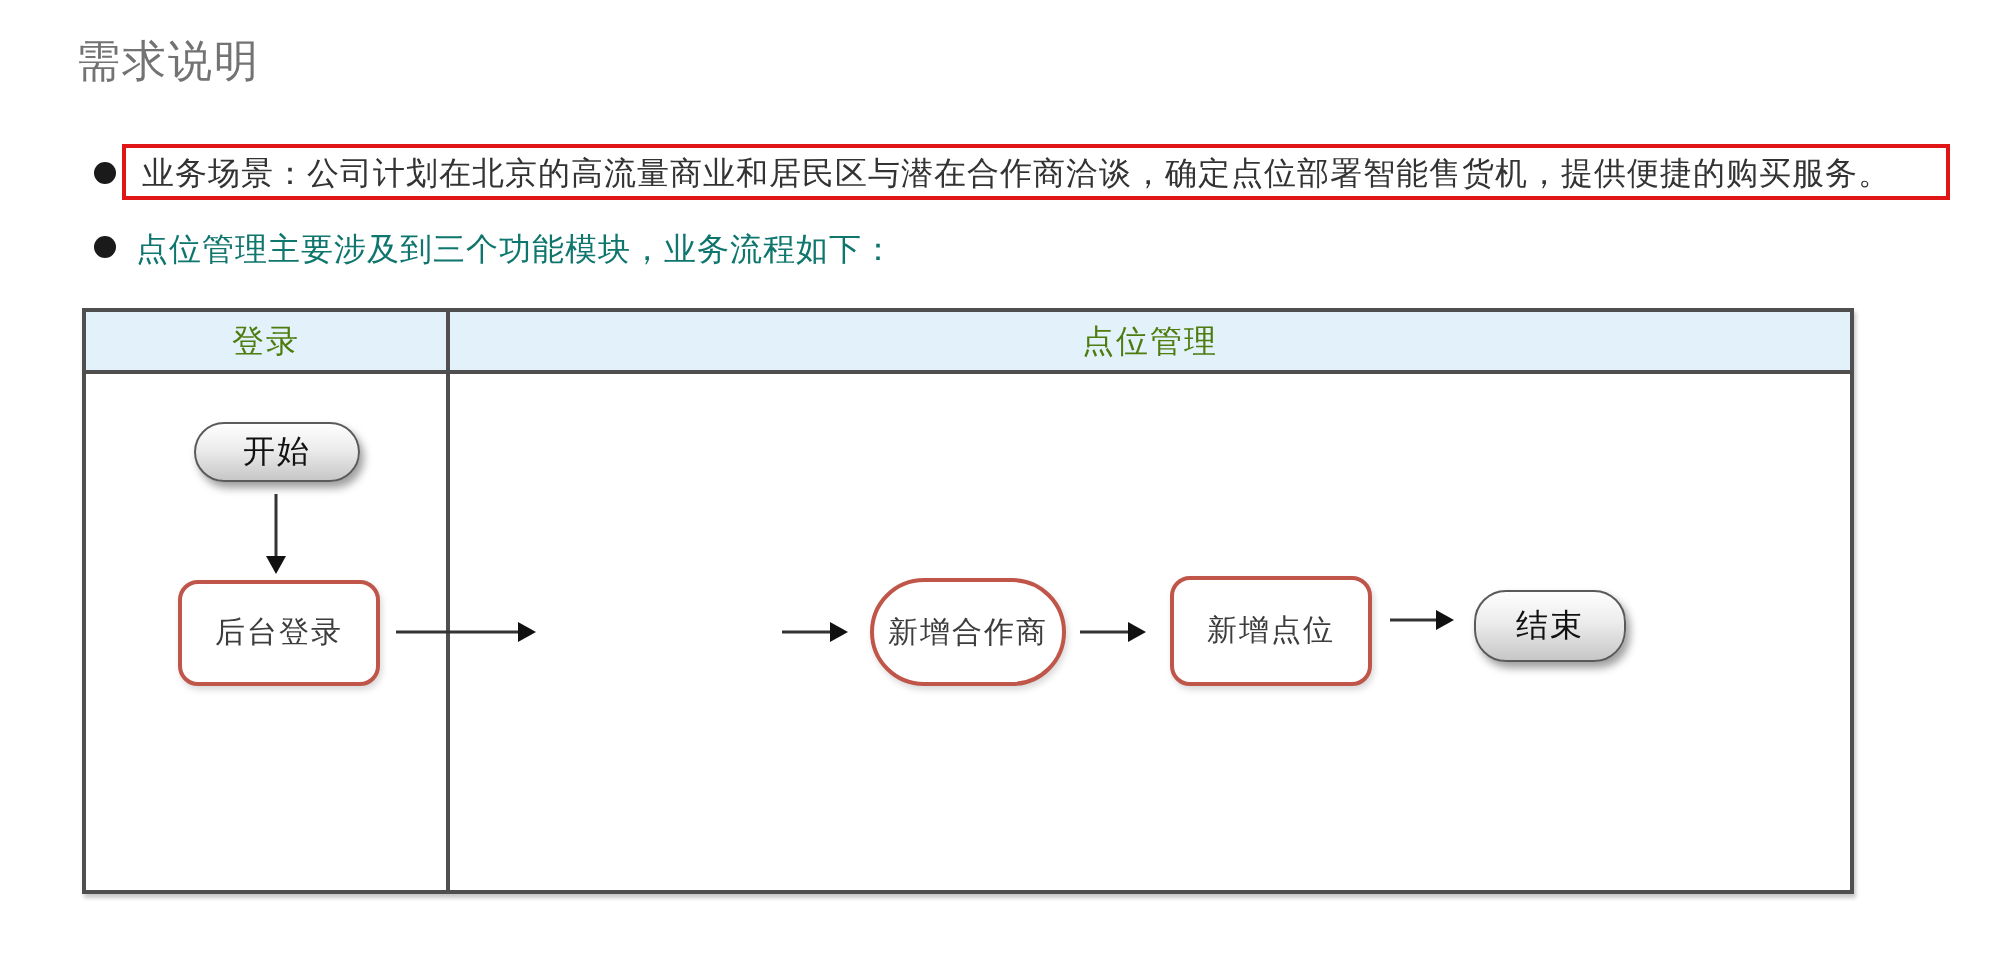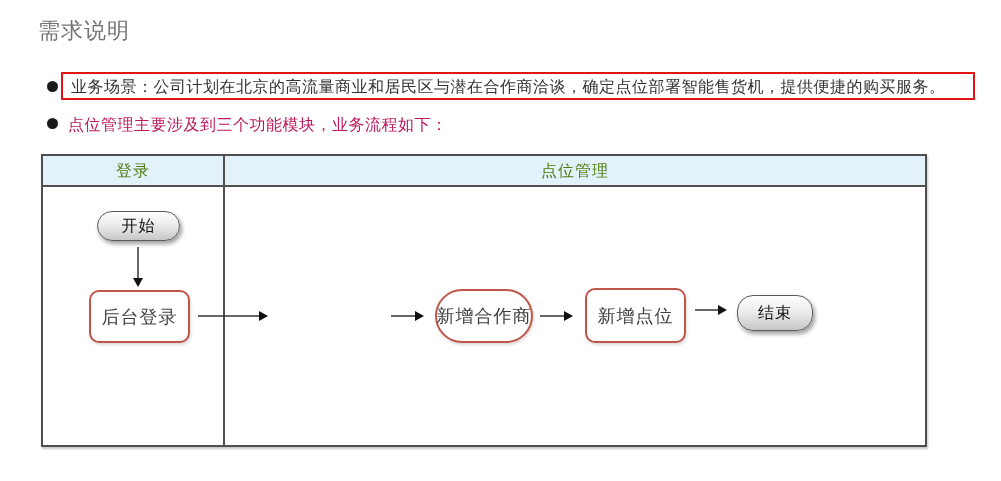--- a/index.html
+++ b/index.html
@@ -28,21 +28,21 @@
     border: 2px solid #e01515;
     display: flex; align-items: flex-end;
     padding-left: 8px;
   }
   .bullet-text {
     font-size: 16px; color: #333333; letter-spacing: 0.5px;
     white-space: nowrap;
   }
   .bullet2-text {
     position: absolute; left: 68px; top: 115px;
-    font-size: 16px; color: #be185d; letter-spacing: 0.5px;
+    font-size: 16px; color: #0f766e; letter-spacing: 0.5px;
     white-space: nowrap;
   }
   
   .flowchart {
     position: absolute; left: 41px; top: 154px;
     width: 886px; height: 293px;
     border: 2px solid #4f4f4f;
     background: #ffffff;
     box-shadow: 1px 2px 2px rgba(0,0,0,0.22);
   }
@@ -73,21 +73,21 @@
     border: 1.5px solid #5a5a5a;
     border-radius: 16px;
     box-shadow: 2px 3px 4px rgba(0,0,0,0.38);
     font-size: 16px; color: #111111; letter-spacing: 1px;
   }
   .process {
     background: #ffffff;
     border: 2px solid #c0564a;
     border-radius: 10px;
     box-shadow: 1px 2px 3px rgba(0,0,0,0.15);
-    font-size: 18px; color: #3d3d3d; letter-spacing: 1px;
+    font-size: 15px; color: #3d3d3d; letter-spacing: 1px;
   }
   .node.start  { left: 54px;  top: 55px;  width: 83px;  height: 30px; }
   .node.login  { left: 46px;  top: 134px; width: 101px; height: 53px; }
   .node.region { left: 239px; top: 133px; width: 101px; height: 54px; }
   .node.partner{ left: 392px; top: 133px; width: 98px;  height: 54px; border-radius: 27px; }
   .node.point  { left: 542px; top: 132px; width: 101px; height: 55px; }
   .node.end    { left: 694px; top: 139px; width: 76px;  height: 36px; }
   .edges-svg {
     position: absolute; left: 0; top: 0;
     width: 882px; height: 289px;

